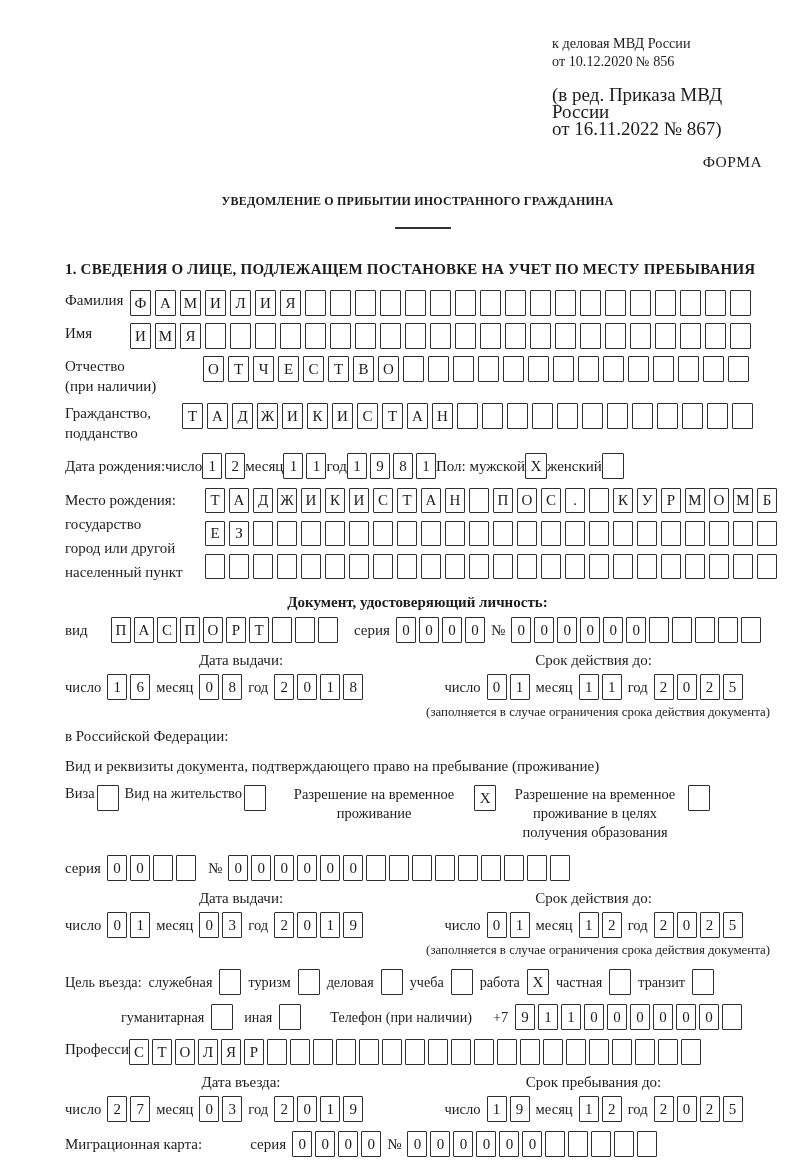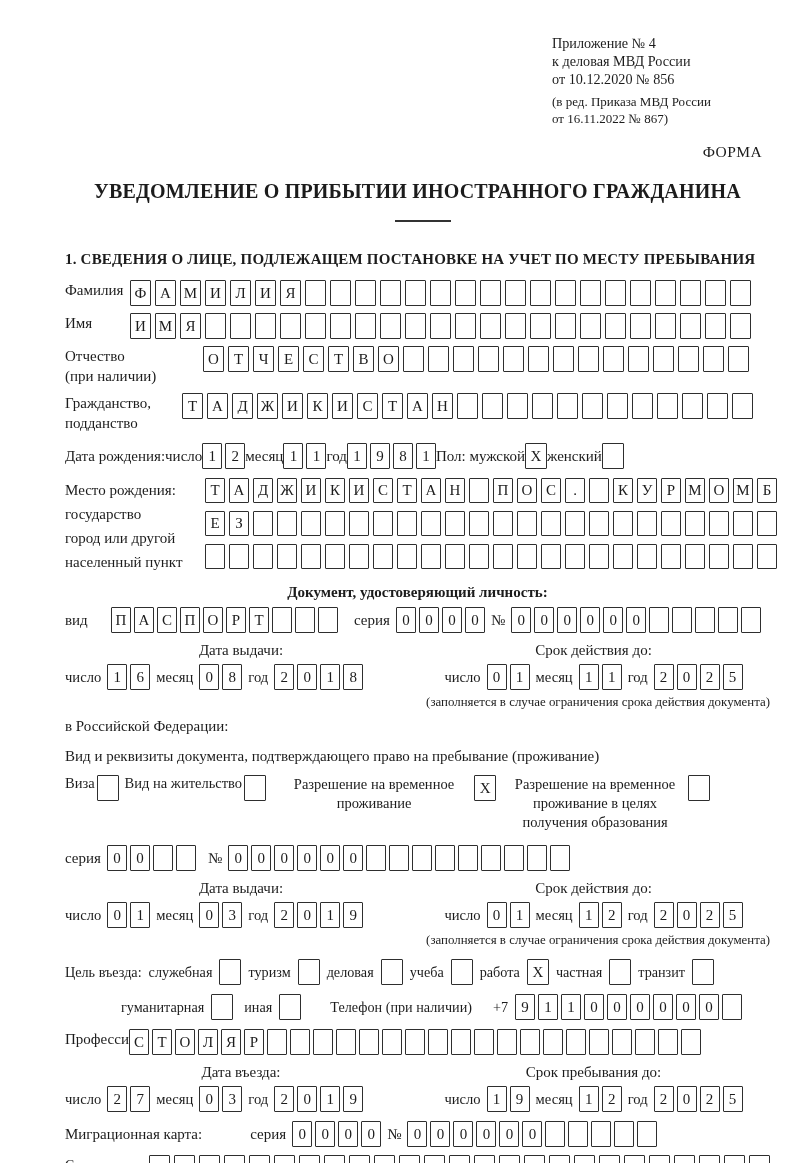--- a/index.html
+++ b/index.html
@@ -6,24 +6,24 @@
   html, body { background: #ffffff; }
   body {
     width: 800px; height: 1163px; overflow: hidden;
     color: #1c1c1c;
     font-family: "Liberation Serif", "DejaVu Serif", serif;
   }
   .page { width: 800px; height: 1163px; padding: 34px 30px 0 65px; }
 
   
   .hdr { margin-left: auto; width: 218px; font-size: 14.2px; line-height: 18px; }
-  .hdr .sub { margin-top: 5px; font-size: 13px; line-height: 17px; }
+  .hdr .sub { margin-top: 16px; font-size: 19px; line-height: 17px; }
   .forma { text-align: right; padding-right: 8px; font-weight: normal; font-size: 15.5px; margin-top: 16px; letter-spacing: .4px; }
 
-  .title { text-align: center; font-weight: bold; font-size: 20px; line-height: 24px; margin-top: 18px; letter-spacing: .2px; }
+  .title { text-align: center; font-weight: bold; font-size: 12px; line-height: 24px; margin-top: 18px; letter-spacing: .2px; }
   .blank-line { display: inline-block; width: 56px; height: 15px; border-bottom: 2px solid #333; margin-left: 10px; }
 
   .sec-h { font-weight: bold; font-size: 15px; margin-top: 24px; letter-spacing: .2px; }
 
   .frow { display: flex; align-items: flex-start; margin-top: 7px; }
   .inline { align-items: center; }
   .lbl { font-size: 15px; line-height: 20px; flex: none; }
   .lbl2 { font-size: 15px; line-height: 24px; flex: none; }
 
   .cells { display: flex; gap: 4px; flex: none; }
@@ -58,21 +58,20 @@
 
   .replbl { width: 84px; flex: none; font-size: 13.8px; line-height: 22.4px; }
   .repblock { flex: 1; }
 </style>
 </head>
 <body>
 
 <div class="page">
 
   <div class="hdr">
-    <div>Приложение № 4</div>
     <div>к деловая МВД России</div>
     <div>от 10.12.2020 № 856</div>
     <div class="sub">
       <div>(в ред. Приказа МВД России</div>
       <div>от 16.11.2022 № 867)</div>
     </div>
   </div>
 
   <div class="forma">ФОРМА</div>
 

